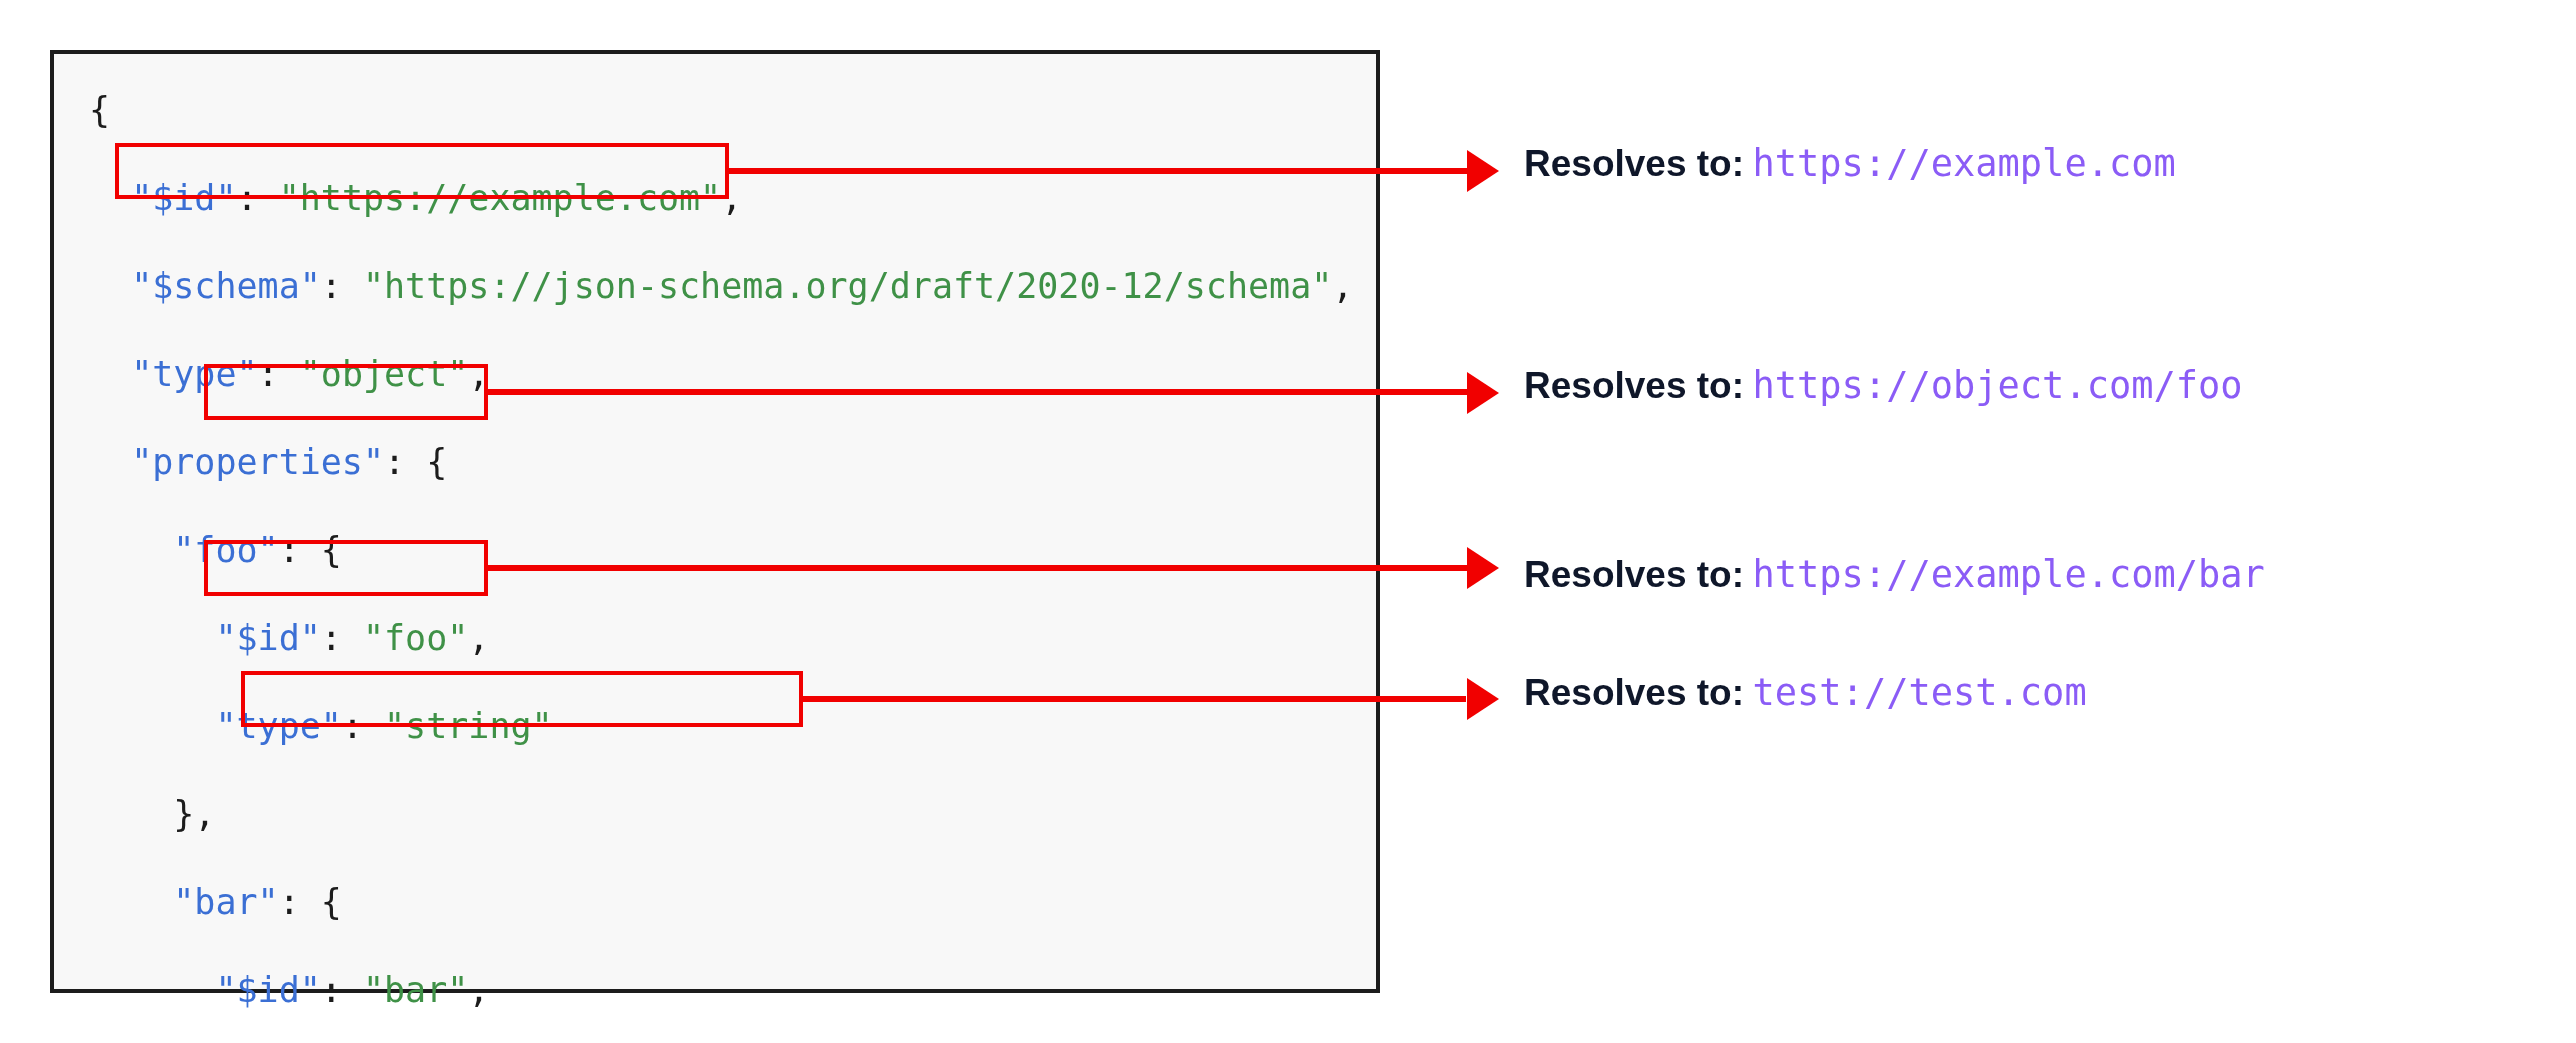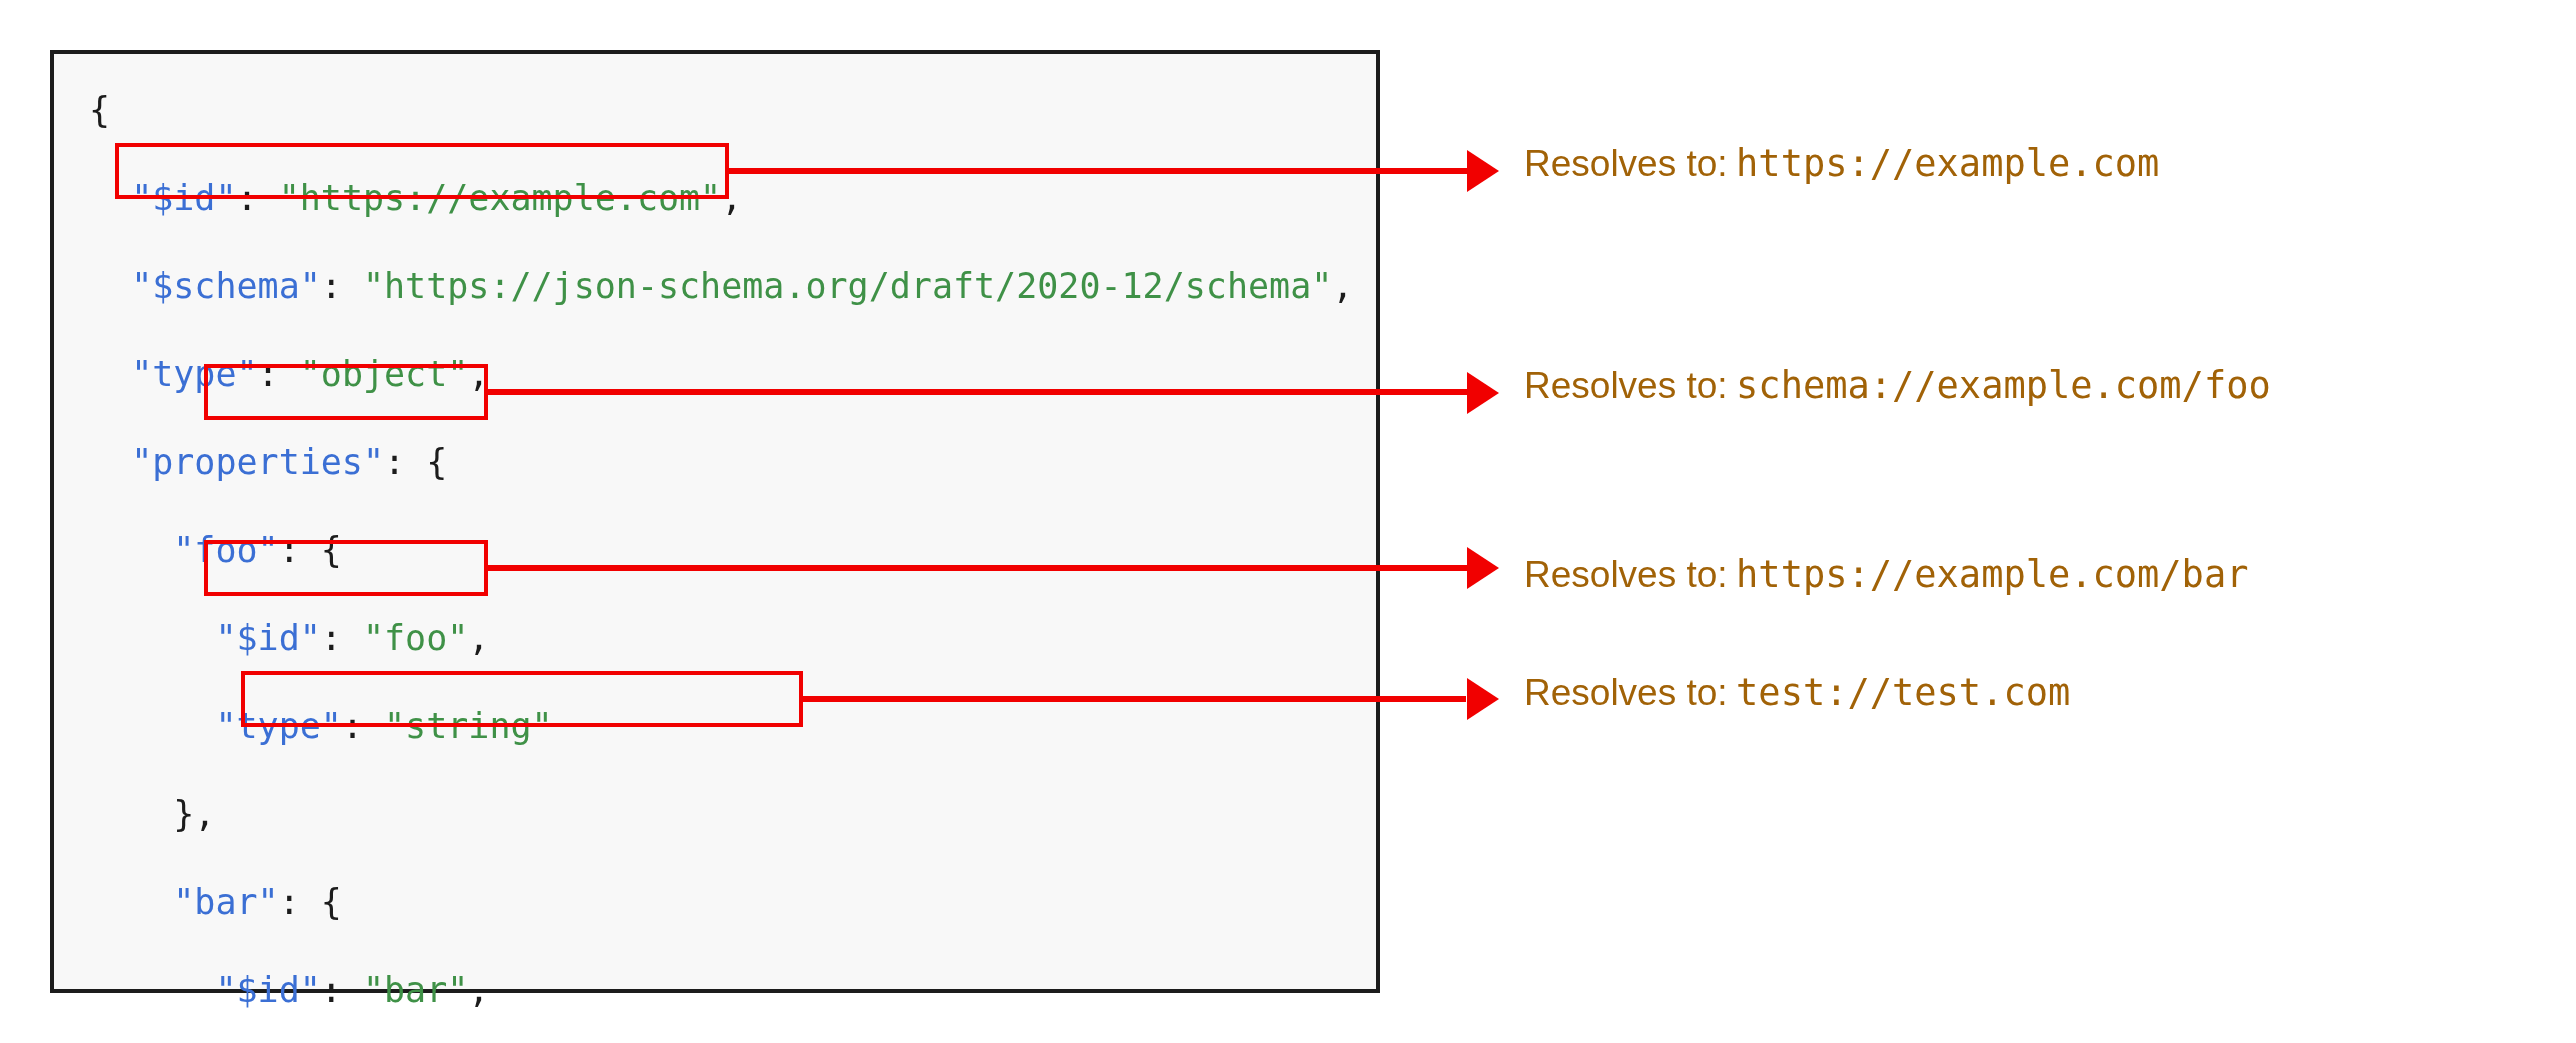--- a/index.html
+++ b/index.html
@@ -76,29 +76,29 @@
   }
 
   
   .annotation {
     position: absolute;
     white-space: nowrap;
     line-height: 1;
   }
   .annotation .lead {
     font-family: "Liberation Sans", sans-serif;
-    font-weight: normal;
+    font-weight: bold;
     font-size: 37px;
-    color: #a16207;
+    color: #0f172a;
   }
   .annotation .url {
     font-family: "DejaVu Sans Mono", "Liberation Mono", monospace;
     font-weight: normal;
     font-size: 37px;
-    color: #a16207;
+    color: #8b5cf6;
     margin-left: 8.5px;
   }
 </style>
 </head>
 <body>
 
 <div id="figure">
 
   <div class="code-panel">
     <pre class="code-body" id="code-body"><span class="code-line"><span class="p">{</span></span>
@@ -129,19 +129,19 @@
       <div class="hl-box" style="left: 241px; top: 671px; width: 562px; height: 56px;"></div>
       <div class="arrow-line" style="left: 729px; top: 168px; width: 738px;"></div>
       <div class="arrow-head" style="left: 1467px; top: 150px;"></div>
       <div class="arrow-line" style="left: 488px; top: 389px; width: 979px;"></div>
       <div class="arrow-head" style="left: 1467px; top: 372px;"></div>
       <div class="arrow-line" style="left: 488px; top: 565px; width: 979px;"></div>
       <div class="arrow-head" style="left: 1467px; top: 547px;"></div>
       <div class="arrow-line" style="left: 802px; top: 696px; width: 664px;"></div>
       <div class="arrow-head" style="left: 1467px; top: 678px;"></div>
       <div class="annotation" style="left: 1524px; top: 145px;"><span class="lead">Resolves to:</span><span class="url">https://example.com</span></div>
-      <div class="annotation" style="left: 1524px; top: 367px;"><span class="lead">Resolves to:</span><span class="url">schema://example.com/foo</span></div>
+      <div class="annotation" style="left: 1524px; top: 367px;"><span class="lead">Resolves to:</span><span class="url">https://object.com/foo</span></div>
       <div class="annotation" style="left: 1524px; top: 556px;"><span class="lead">Resolves to:</span><span class="url">https://example.com/bar</span></div>
       <div class="annotation" style="left: 1524px; top: 674px;"><span class="lead">Resolves to:</span><span class="url">test://test.com</span></div>
     </div>
 
 </div>
 
 
 </body></html>

